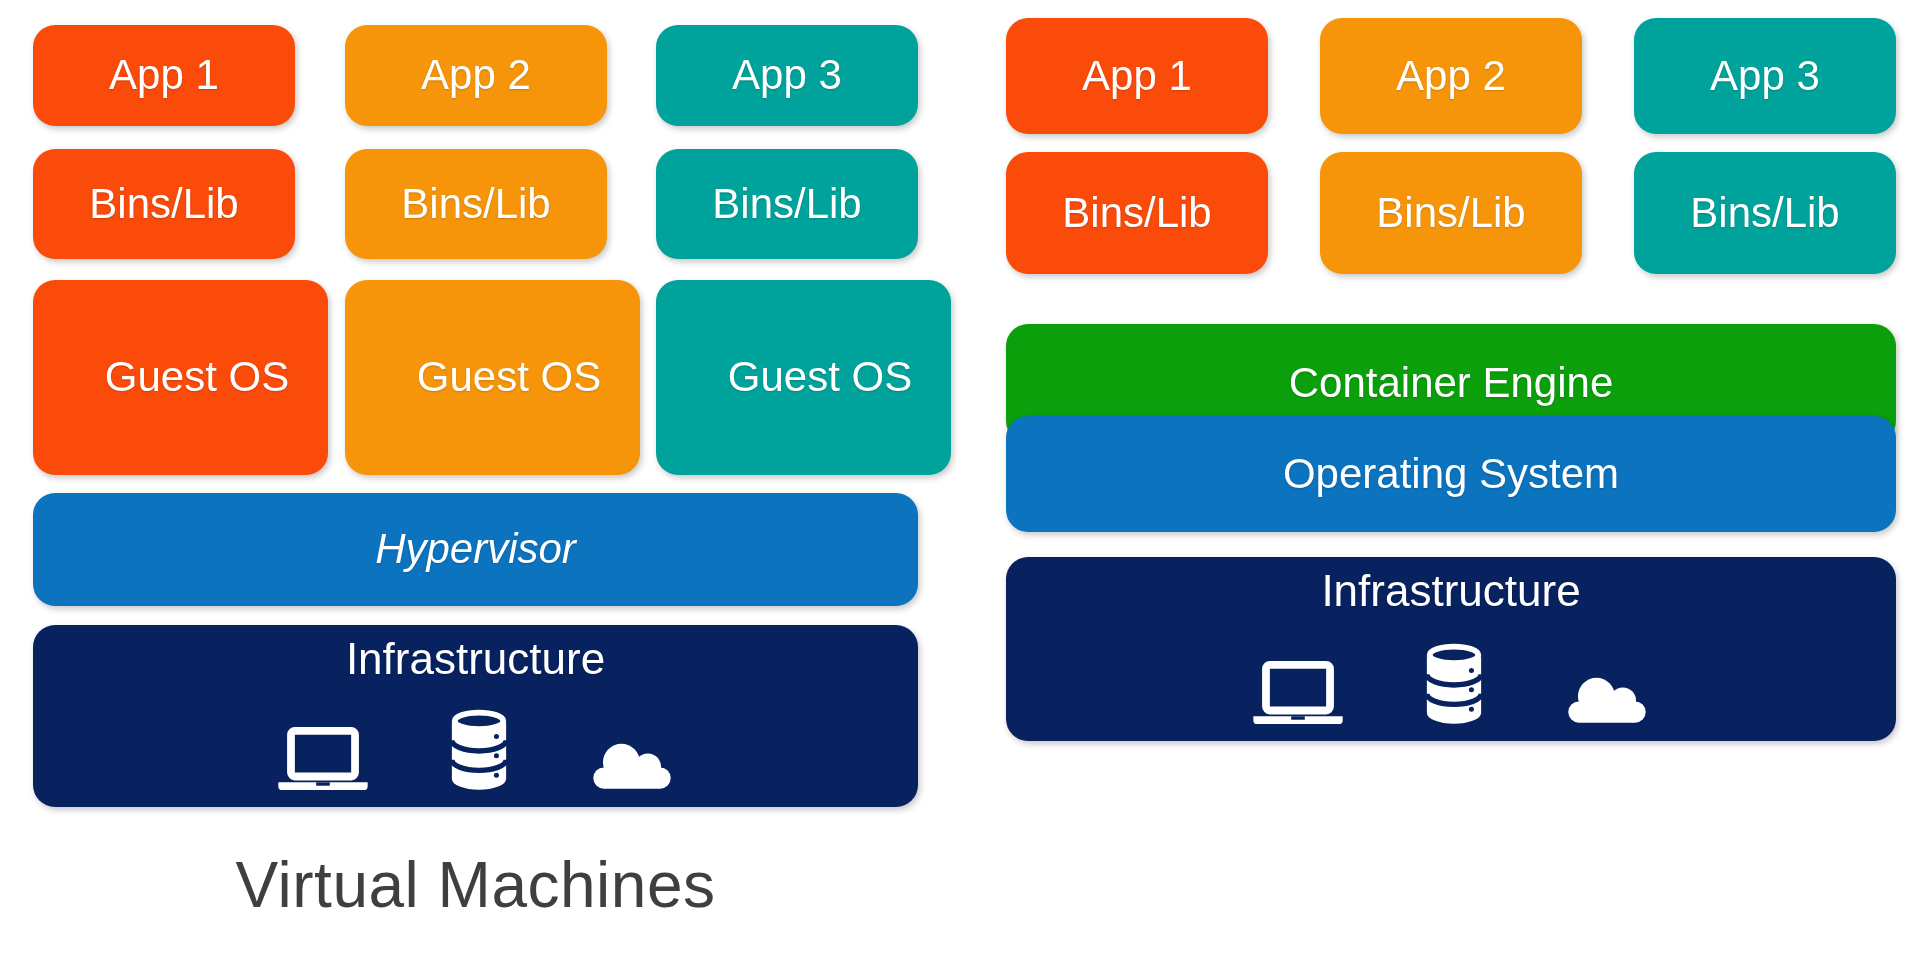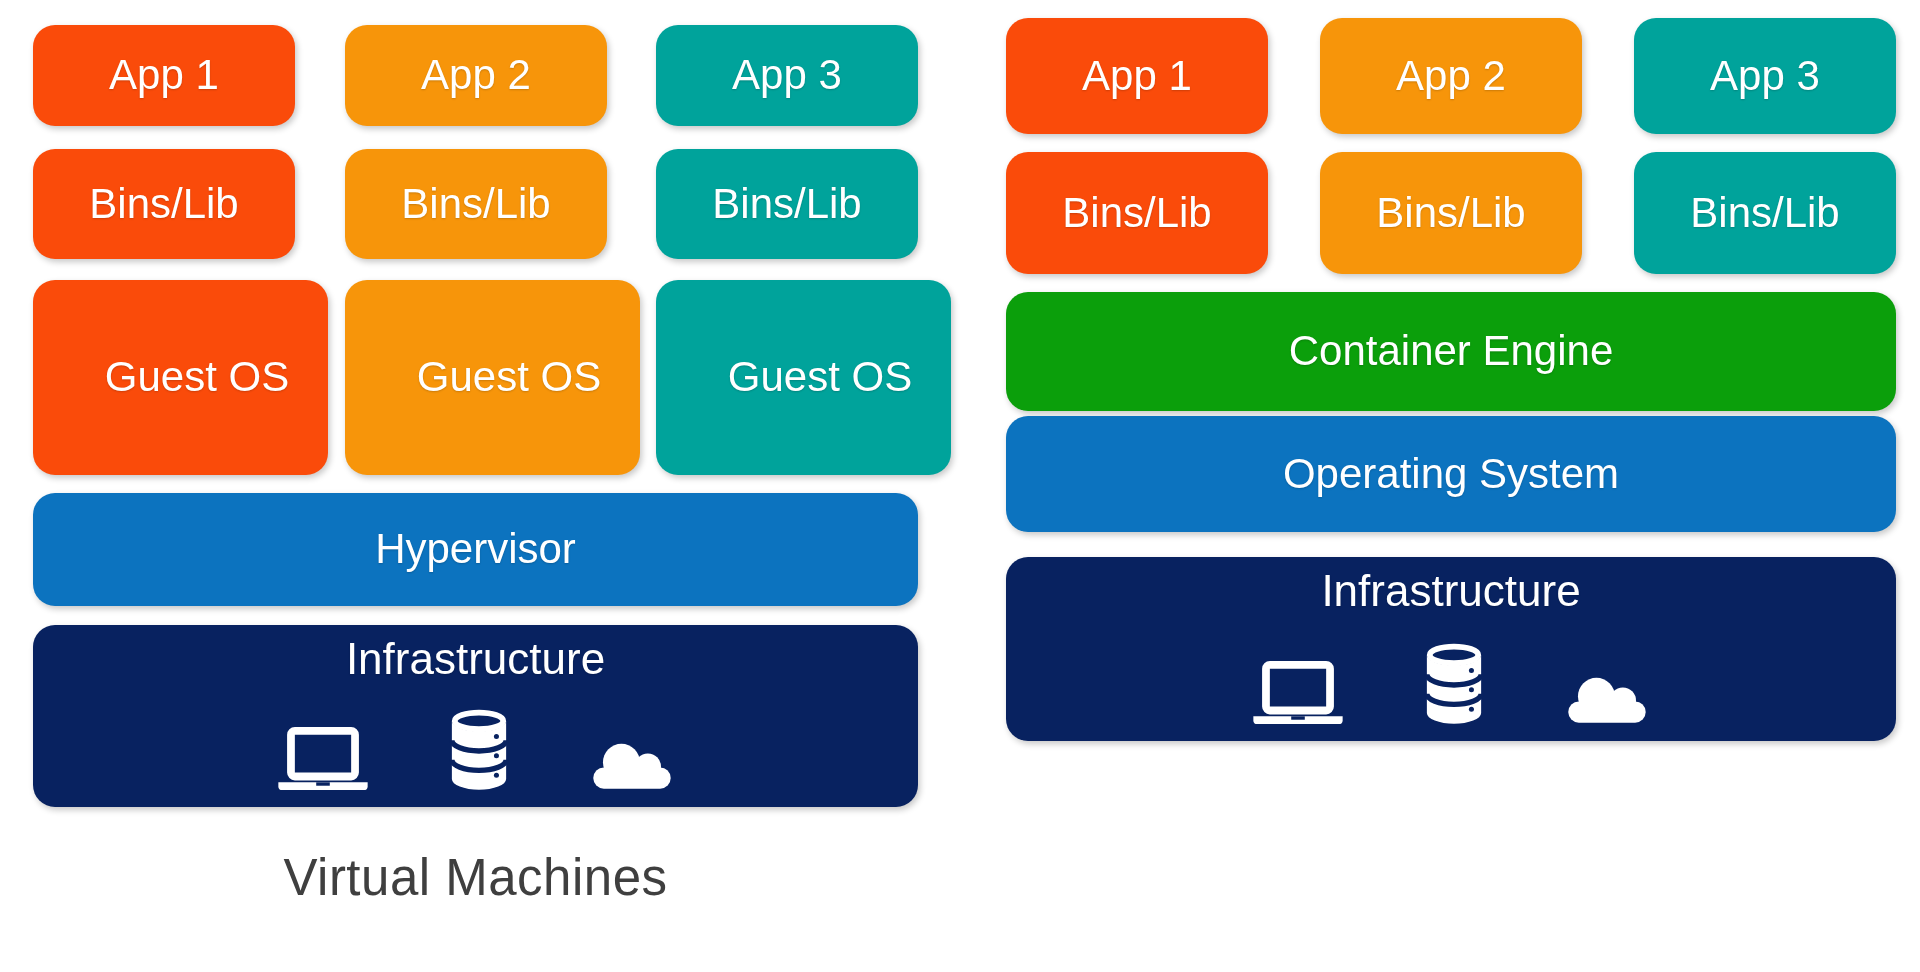--- a/index.html
+++ b/index.html
@@ -36,21 +36,21 @@
   .infra{flex-direction:column;justify-content:flex-start;align-items:center;}
   .infra .infra-label{margin-top:10px;font-size:44px;}
   .infra .icons{
     flex:1;display:flex;align-items:flex-end;gap:78px;
     padding-bottom:14px;margin-top:2px;
   }
   .infra svg{display:block;}
   
   .stack-title{
     position:absolute;top:848px;text-align:center;
-    font-size:51px;letter-spacing:0.5px;
+    font-size:64px;letter-spacing:0.5px;
   }
   .vm-title{left:33px;width:885px;}
   .ct-title{left:1006px;width:890px;}
 </style>
 </head>
 <body>
 
 <div class="canvas">
 
   <div class="block vm-c1 vm-app" style="background-color: rgb(250, 75, 10);">
@@ -76,21 +76,21 @@
   <div class="block vm-c1 vm-guest" style="background-color: rgb(250, 75, 10);">
     <span>Guest OS</span>
   </div>
   <div class="block vm-c2 vm-guest" style="background-color: rgb(247, 149, 10);">
     <span>Guest OS</span>
   </div>
   <div class="block vm-c3 vm-guest" style="background-color: rgb(0, 163, 155);">
     <span>Guest OS</span>
   </div>
 
-  <div class="block vm-hyper" style="background-color: rgb(12, 115, 191);">
+  <div class="block vm-hyper" style="background-color: rgb(12, 115, 191); font-style: italic;">
     <span>Hypervisor</span>
   </div>
 
   <div class="block vm-infra infra" style="background-color: rgb(8, 34, 96);">
     <div class="infra-label">Infrastructure</div>
     <div class="icons">
       <svg width="94" height="66" viewBox="0 0 96 68" fill="none">
         <rect x="15" y="4" width="66" height="47" rx="4" stroke="#FFFFFF" stroke-width="8"></rect>
         <path d="M2,57 h92 v4 a4,4 0 0 1 -4,4 H6 a4,4 0 0 1 -4,-4 z" fill="#FFFFFF"></path>
         <rect x="41" y="57" width="14" height="3.5" fill="#082260"></rect>
@@ -127,21 +127,21 @@
   <div class="block ct-c1 ct-bins" style="background-color: rgb(250, 75, 10);">
     <span>Bins/Lib</span>
   </div>
   <div class="block ct-c2 ct-bins" style="background-color: rgb(247, 149, 10);">
     <span>Bins/Lib</span>
   </div>
   <div class="block ct-c3 ct-bins" style="background-color: rgb(0, 163, 155);">
     <span>Bins/Lib</span>
   </div>
 
-  <div class="block ct-engine" style="background-color: rgb(11, 159, 11);">
+  <div class="block ct-engine" style="background-color: rgb(11, 159, 11); margin-top: 32px;">
     <span>Container Engine</span>
   </div>
 
   <div class="block ct-os" style="background-color: rgb(12, 115, 191);">
     <span>Operating System</span>
   </div>
 
   <div class="block ct-infra infra" style="background-color: rgb(8, 34, 96);">
     <div class="infra-label">Infrastructure</div>
     <div class="icons">

